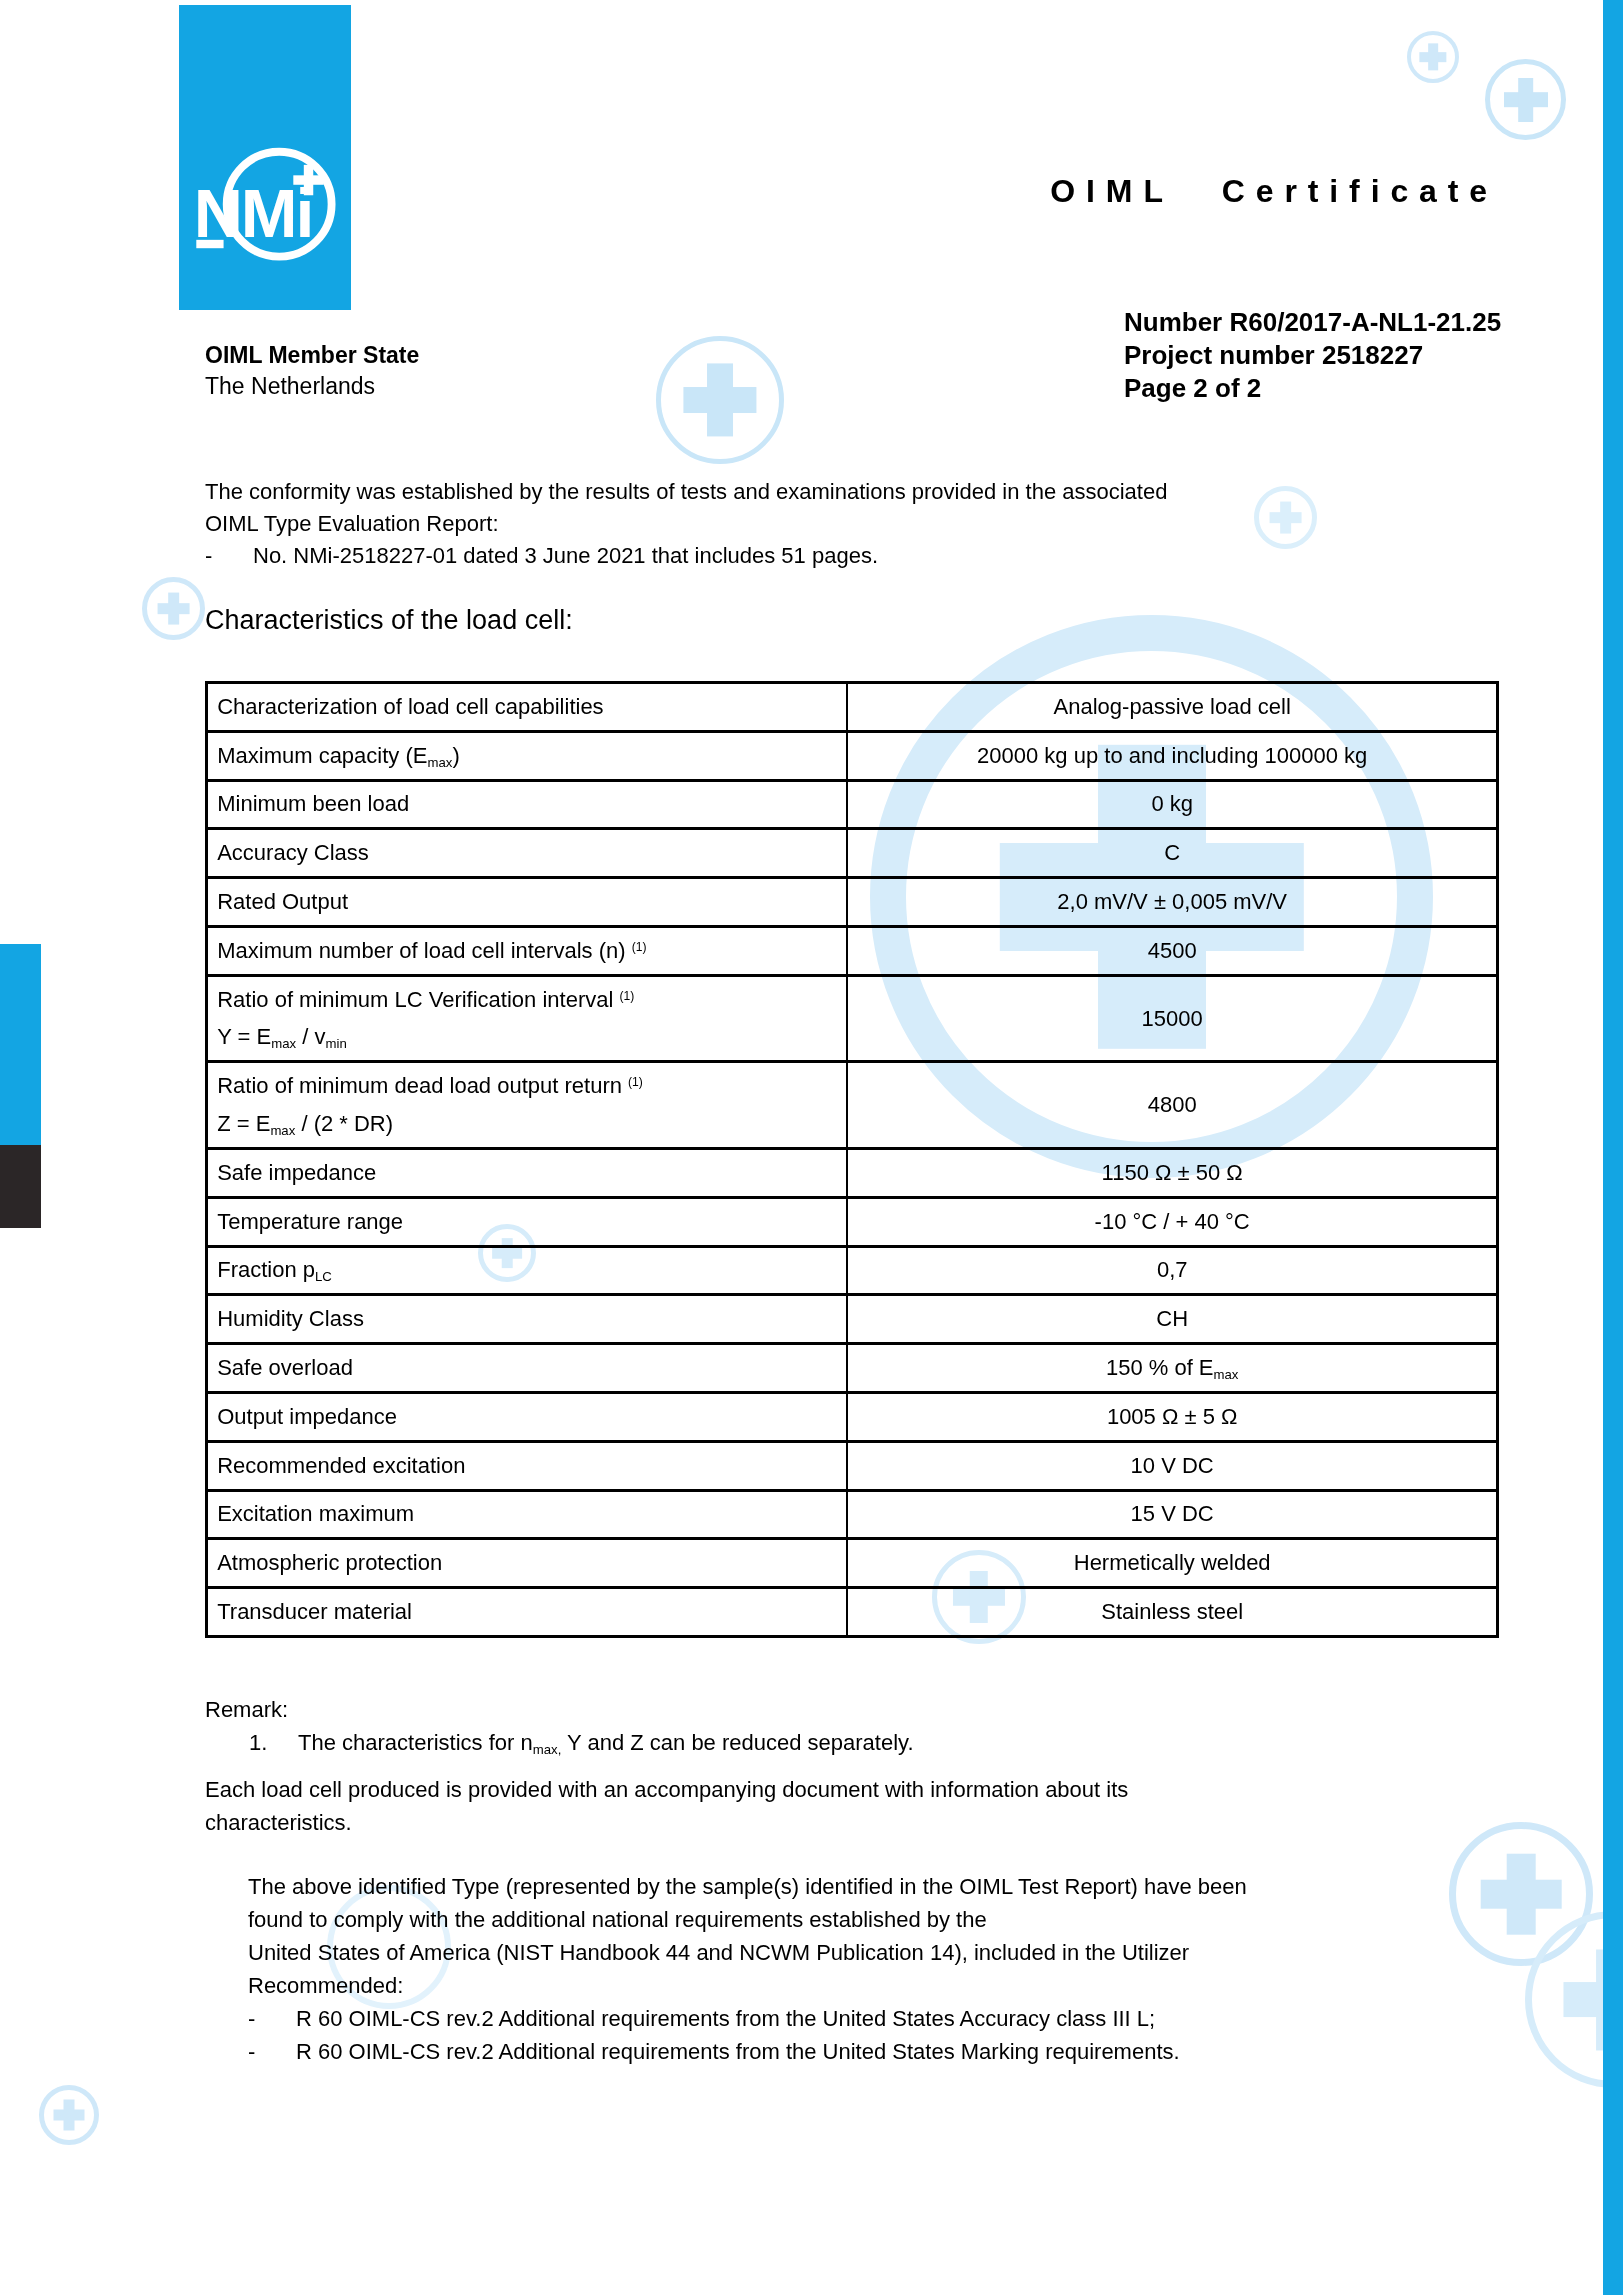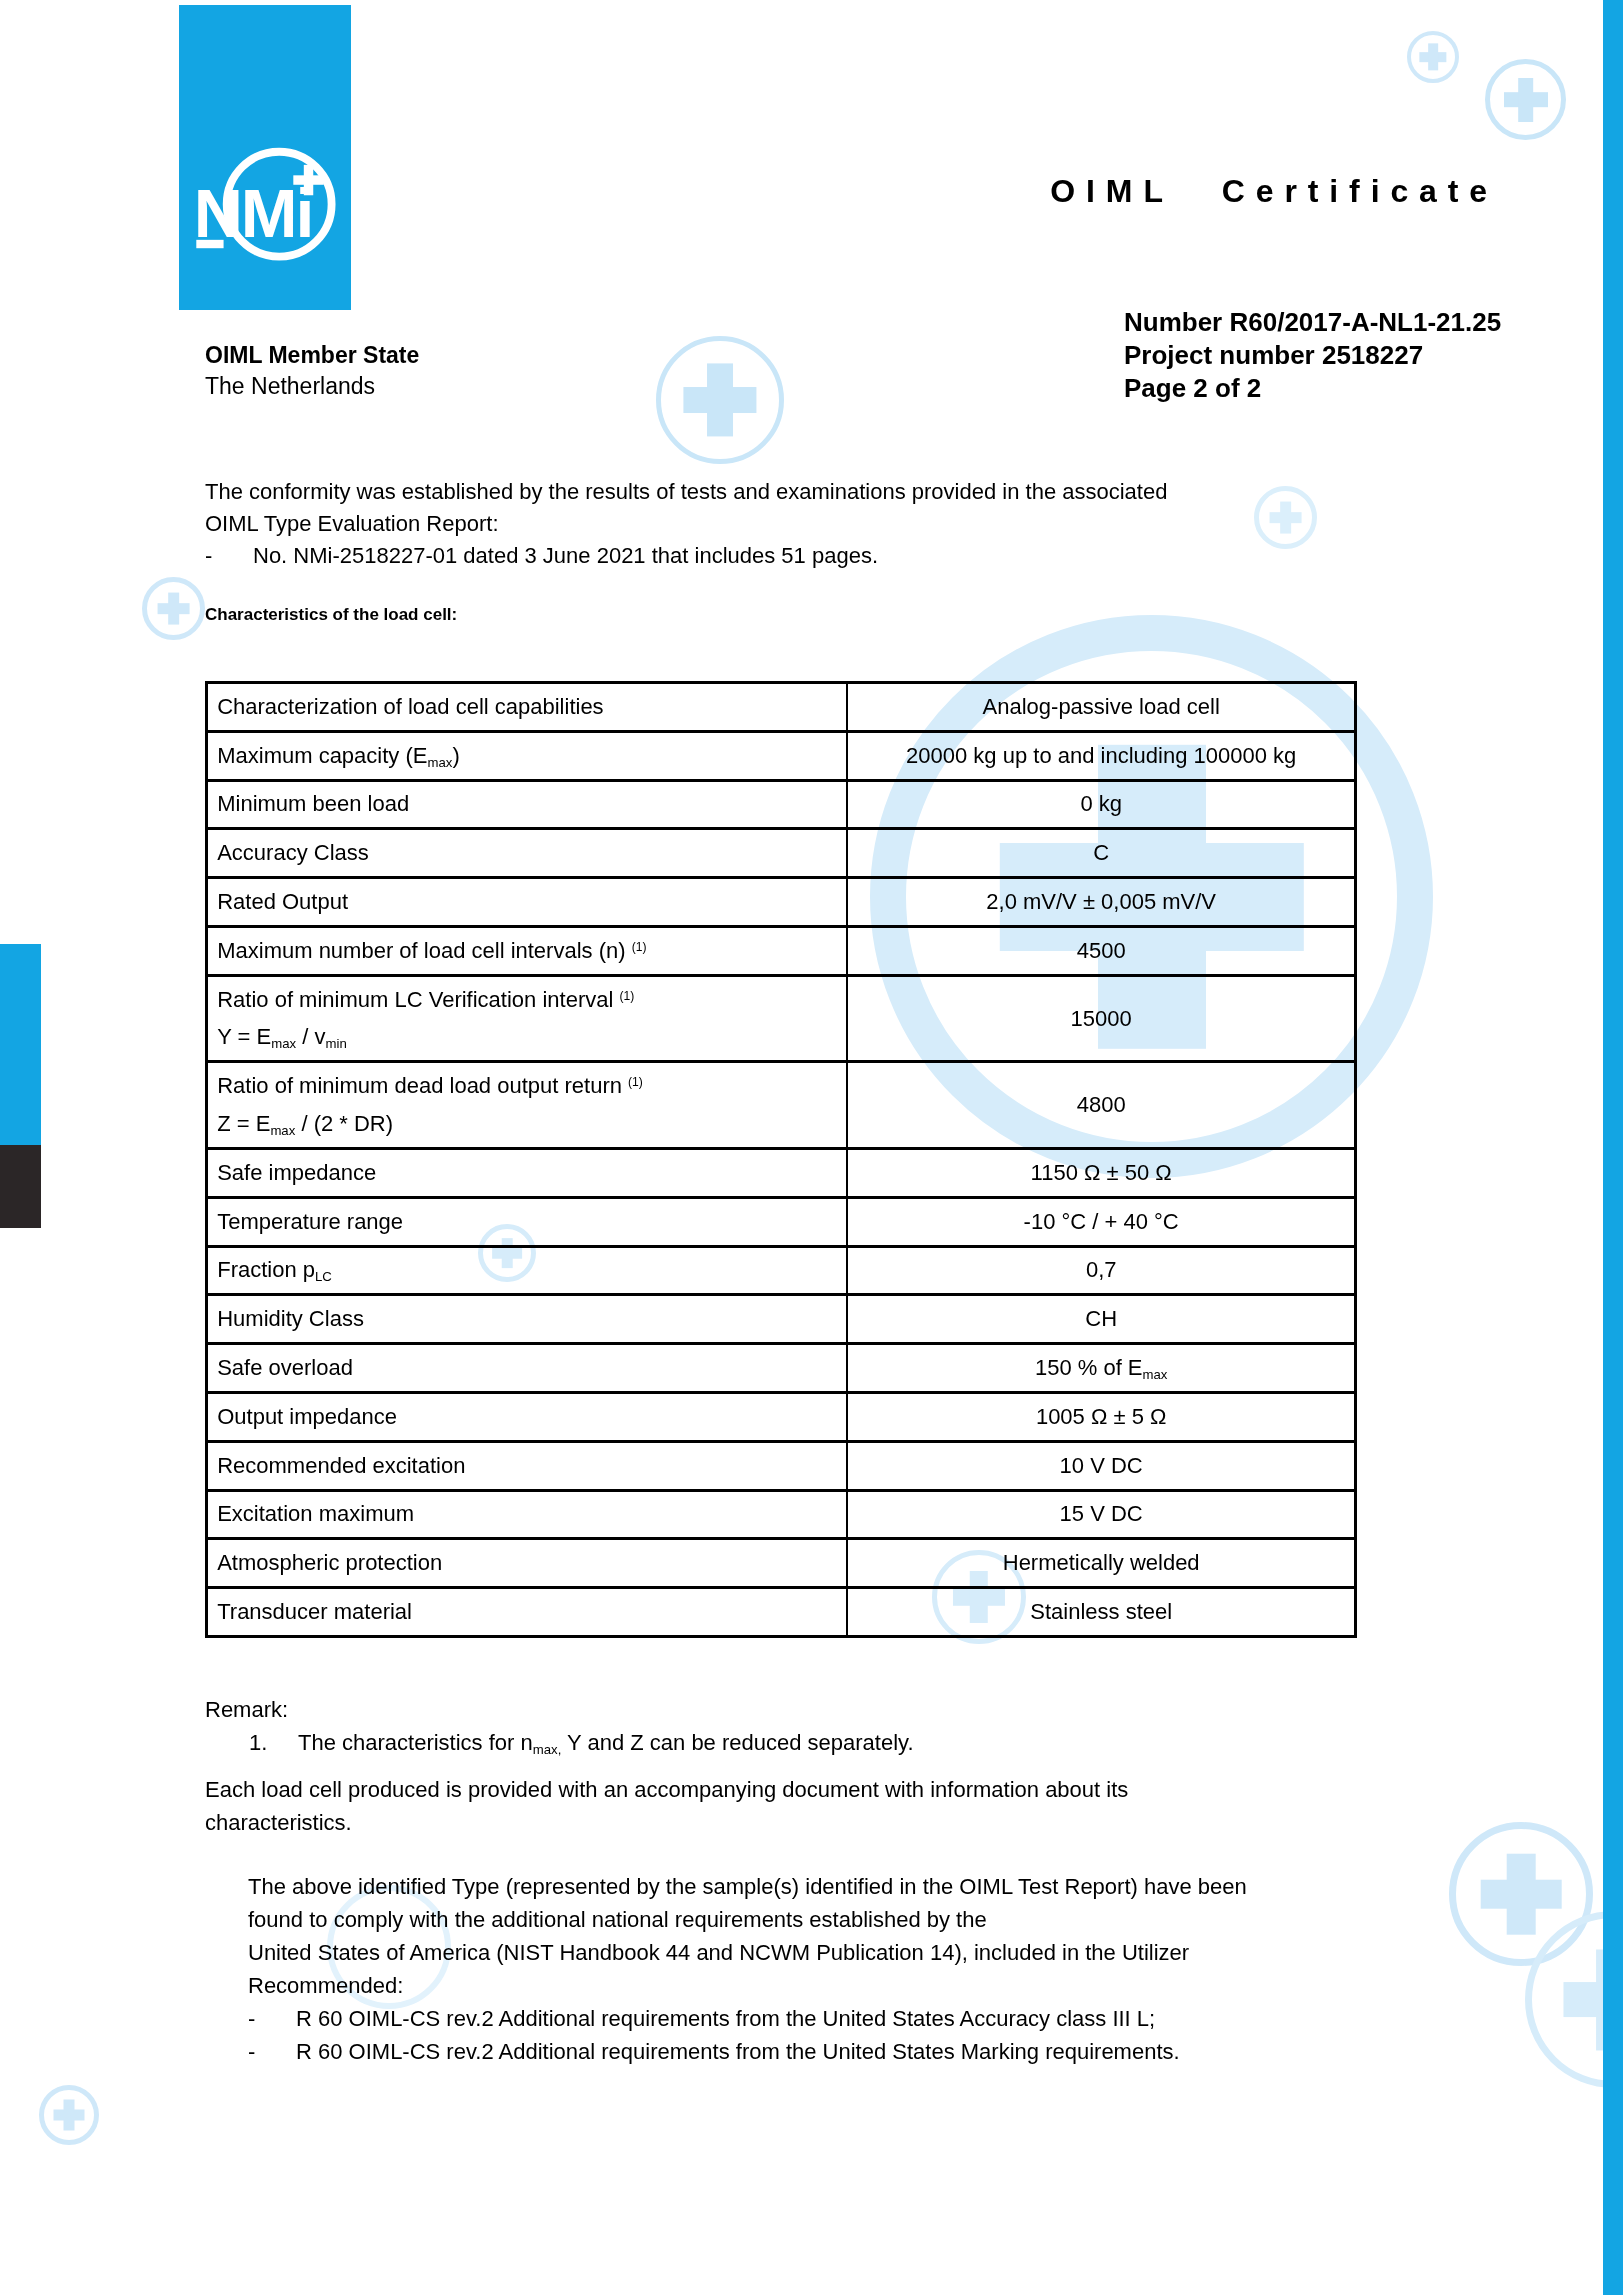--- a/index.html
+++ b/index.html
@@ -26,24 +26,24 @@
     position:absolute;top:173px;right:125px;font-size:32px;font-weight:bold;
     letter-spacing:.34em;word-spacing:.9em;white-space:nowrap;
   }
   .hdr-right{position:absolute;left:1111px;top:306px;font-size:26px;font-weight:bold;line-height:33px;margin-left:13px;}
   .member{position:absolute;left:205px;top:340px;font-size:23px;line-height:31px;}
   .member .b{font-weight:bold;}
   
   .intro{position:absolute;left:205px;top:476px;font-size:22px;line-height:32px;width:1309px;}
   .hang{display:flex;}
   .hang .dash{width:48px;flex:0 0 48px;}
-  .char-heading{position:absolute;left:205px;top:605px;font-size:17px;font-weight:bold;}
+  .char-heading{position:absolute;left:205px;top:605px;font-size:27px;font-weight:normal;}
   
   table.chars{
-    position:absolute;left:205px;top:681px;width:1152px;border-collapse:collapse;
+    position:absolute;left:205px;top:681px;width:1294px;border-collapse:collapse;
     font-size:22px;table-layout:fixed;background:transparent;
   }
   table.chars{border:3.3px solid #000;}
   table.chars td{border-top:3.9px solid #000;vertical-align:middle;padding:7.9px 9.2px;line-height:30px;}
   table.chars tr:first-child td{border-top:none;}
   td.c-label{width:620px;text-align:left;padding-left:10.5px;}
   td.c-value{border-left:2.6px solid #000;text-align:center;}
   .brk{display:block;height:7.9px;}
   sub{font-size:.6em;vertical-align:-.3em;line-height:0;}
   sup{font-size:.55em;vertical-align:.55em;line-height:0;}

